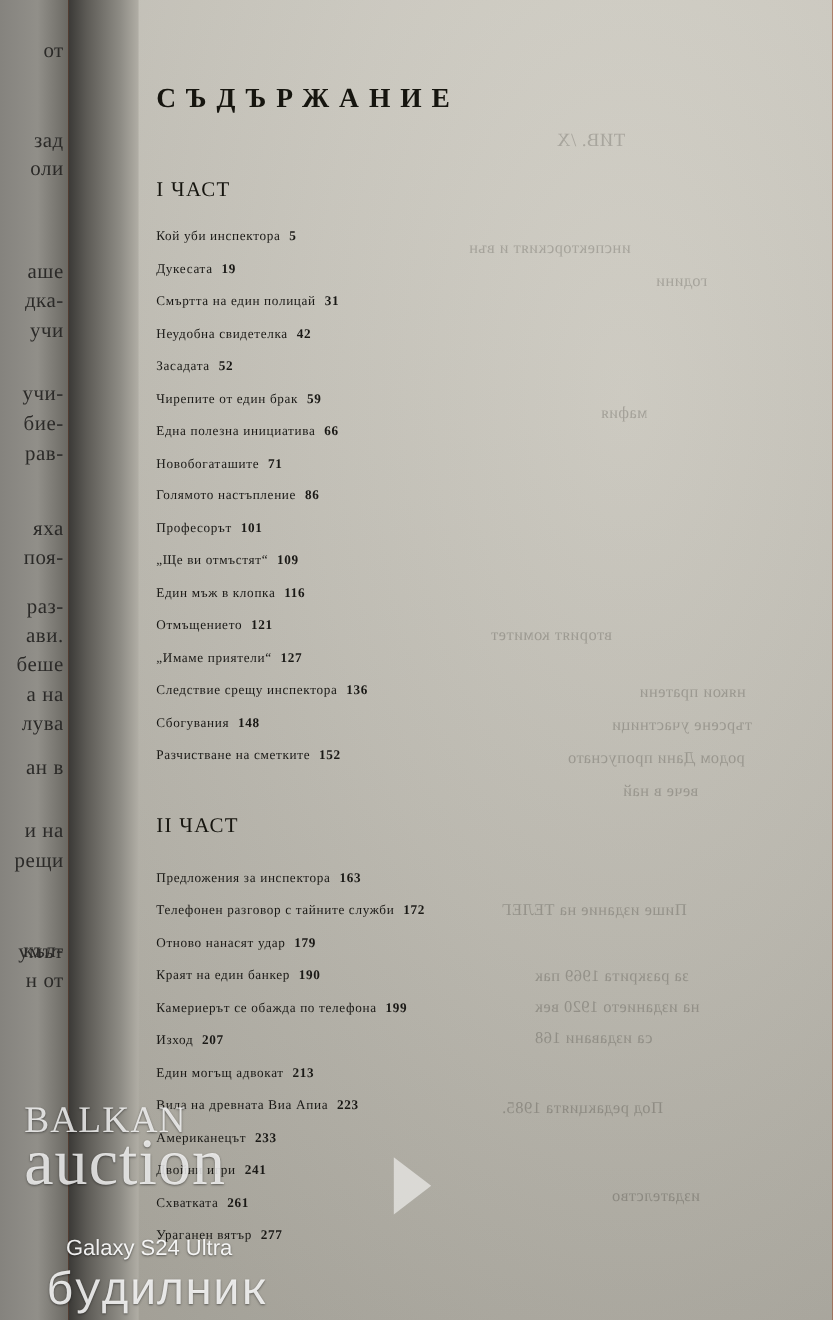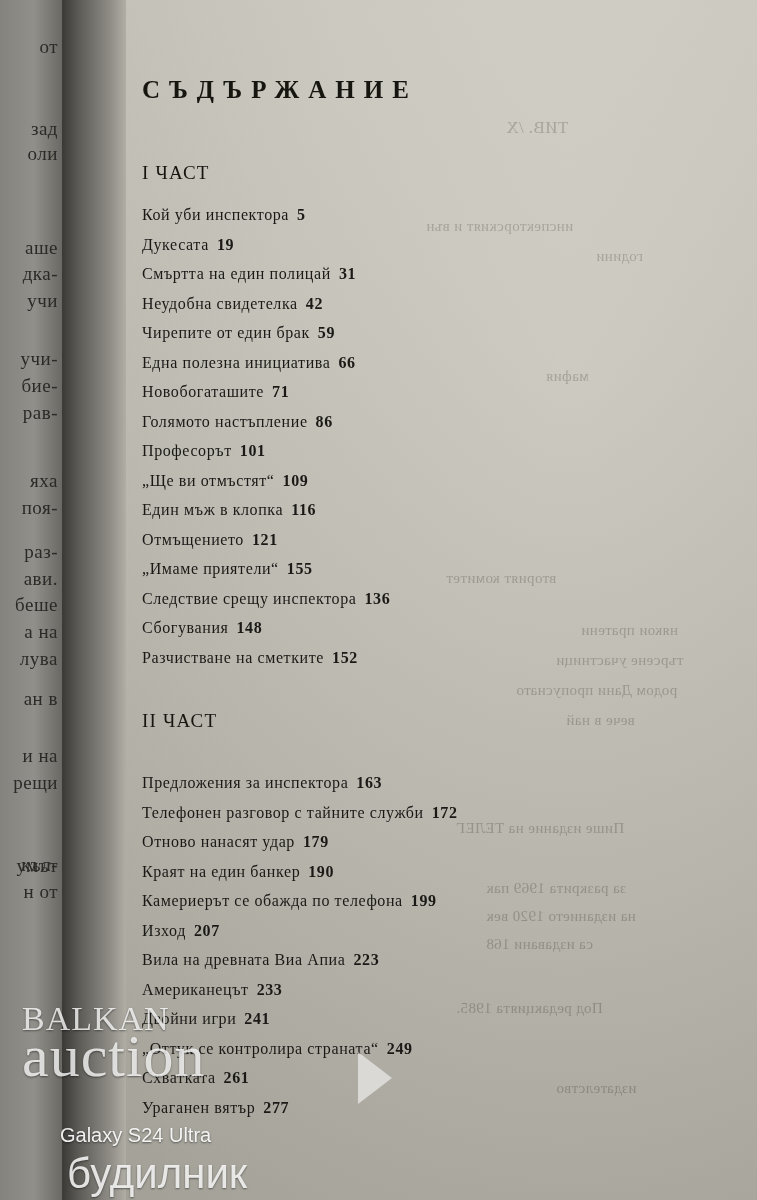--- a/index.html
+++ b/index.html
@@ -88,29 +88,29 @@
     color: #16150f;
   }
 
   .part-heading {
     font-size: 19px;
     letter-spacing: 1.2px;
     margin: 0 0 16px 0;
     color: #16150f;
     font-family: Liberation Serif, serif;
   }
-  .part-heading.second { margin-top: 38px; margin-bottom: 36px; }
+  .part-heading.second { margin-top: 38px; margin-bottom: 22px; }
 
   ul.toc-list {
     list-style: none;
     margin: 0;
     padding: 0;
   }
   ul.toc-list li {
-    font-size: 16px;
+    font-size: 12px;
     line-height: 29.5px;
     letter-spacing: 0.6px;
     white-space: nowrap;
     color: #1a1916;
   }
   ul.toc-list li .pg {
     margin-left: 8px;
     font-weight: bold;
   }
 
@@ -135,23 +135,22 @@
     display: block;
     margin-top: -16px;
   }
   .wm-budilnik {
     position: absolute;
     left: 42px; top: 1150px;
     z-index: 6;
     font-size: 42px;
     color: rgba(255,255,255,0.85);
     text-shadow: 0 1px 2px rgba(0,0,0,0.45);
-    font-family: Liberation Sans, sans-serif;
-    pointer-events: none;
-    margin-left: 25px;
+    font-family: Liberation Mono, monospace;
+    pointer-events: none;
   }
   .wm-device {
     position: absolute;
     left: 60px; top: 1124px;
     z-index: 7;
     font-size: 20px;
     color: rgba(255,255,255,0.92);
     font-family: "Liberation Sans", sans-serif;
     text-shadow: 0 1px 2px rgba(0,0,0,0.5);
     pointer-events: none;
@@ -220,47 +219,48 @@
     <div class="content">
       <h1 class="toc-title">СЪДЪРЖАНИЕ</h1>
 
       <div class="part-heading">I ЧАСТ</div>
 
       <ul class="toc-list">
         <li><span>Кой уби инспектора</span><span class="pg">5</span></li>
         <li><span>Дукесата</span><span class="pg">19</span></li>
         <li><span>Смъртта на един полицай</span><span class="pg">31</span></li>
         <li><span>Неудобна свидетелка</span><span class="pg">42</span></li>
+        <li><span>Засадата</span><span class="pg">52</span></li>
         <li><span>Чирепите от един брак</span><span class="pg">59</span></li>
         <li><span>Една полезна инициатива</span><span class="pg">66</span></li>
         <li><span>Новобогаташите</span><span class="pg">71</span></li>
         <li><span>Голямото настъпление</span><span class="pg">86</span></li>
         <li><span>Професорът</span><span class="pg">101</span></li>
         <li><span>„Ще ви отмъстят“</span><span class="pg">109</span></li>
         <li><span>Един мъж в клопка</span><span class="pg">116</span></li>
         <li><span>Отмъщението</span><span class="pg">121</span></li>
-        <li><span>„Имаме приятели“</span><span class="pg">155</span></li>
+        <li><span>„Имаме приятели“</span><span class="pg">127</span></li>
         <li><span>Следствие срещу инспектора</span><span class="pg">136</span></li>
         <li><span>Сбогувания</span><span class="pg">148</span></li>
         <li><span>Разчистване на сметките</span><span class="pg">152</span></li>
       </ul>
 
       <div class="part-heading second">II ЧАСТ</div>
 
       <ul class="toc-list">
         <li><span>Предложения за инспектора</span><span class="pg">163</span></li>
         <li><span>Телефонен разговор с тайните служби</span><span class="pg">172</span></li>
         <li><span>Отново нанасят удар</span><span class="pg">179</span></li>
         <li><span>Краят на един банкер</span><span class="pg">190</span></li>
         <li><span>Камериерът се обажда по телефона</span><span class="pg">199</span></li>
         <li><span>Изход</span><span class="pg">207</span></li>
+        <li><span>Един могъщ адвокат</span><span class="pg">213</span></li>
         <li><span>Вила на древната Виа Апиа</span><span class="pg">223</span></li>
         <li><span>Американецът</span><span class="pg">233</span></li>
         <li><span>Двойни игри</span><span class="pg">241</span></li>
-        <li><span>„Оттук се контролира страната“</span><span class="pg">249</span></li>
         <li><span>Схватката</span><span class="pg">261</span></li>
         <li><span>Ураганен вятър</span><span class="pg">277</span></li>
 
       </ul>
     </div>
   </div>
 
   <div class="wm-balkan">
     <span class="l1">BALKAN</span>
     <span class="l2">auction</span>

